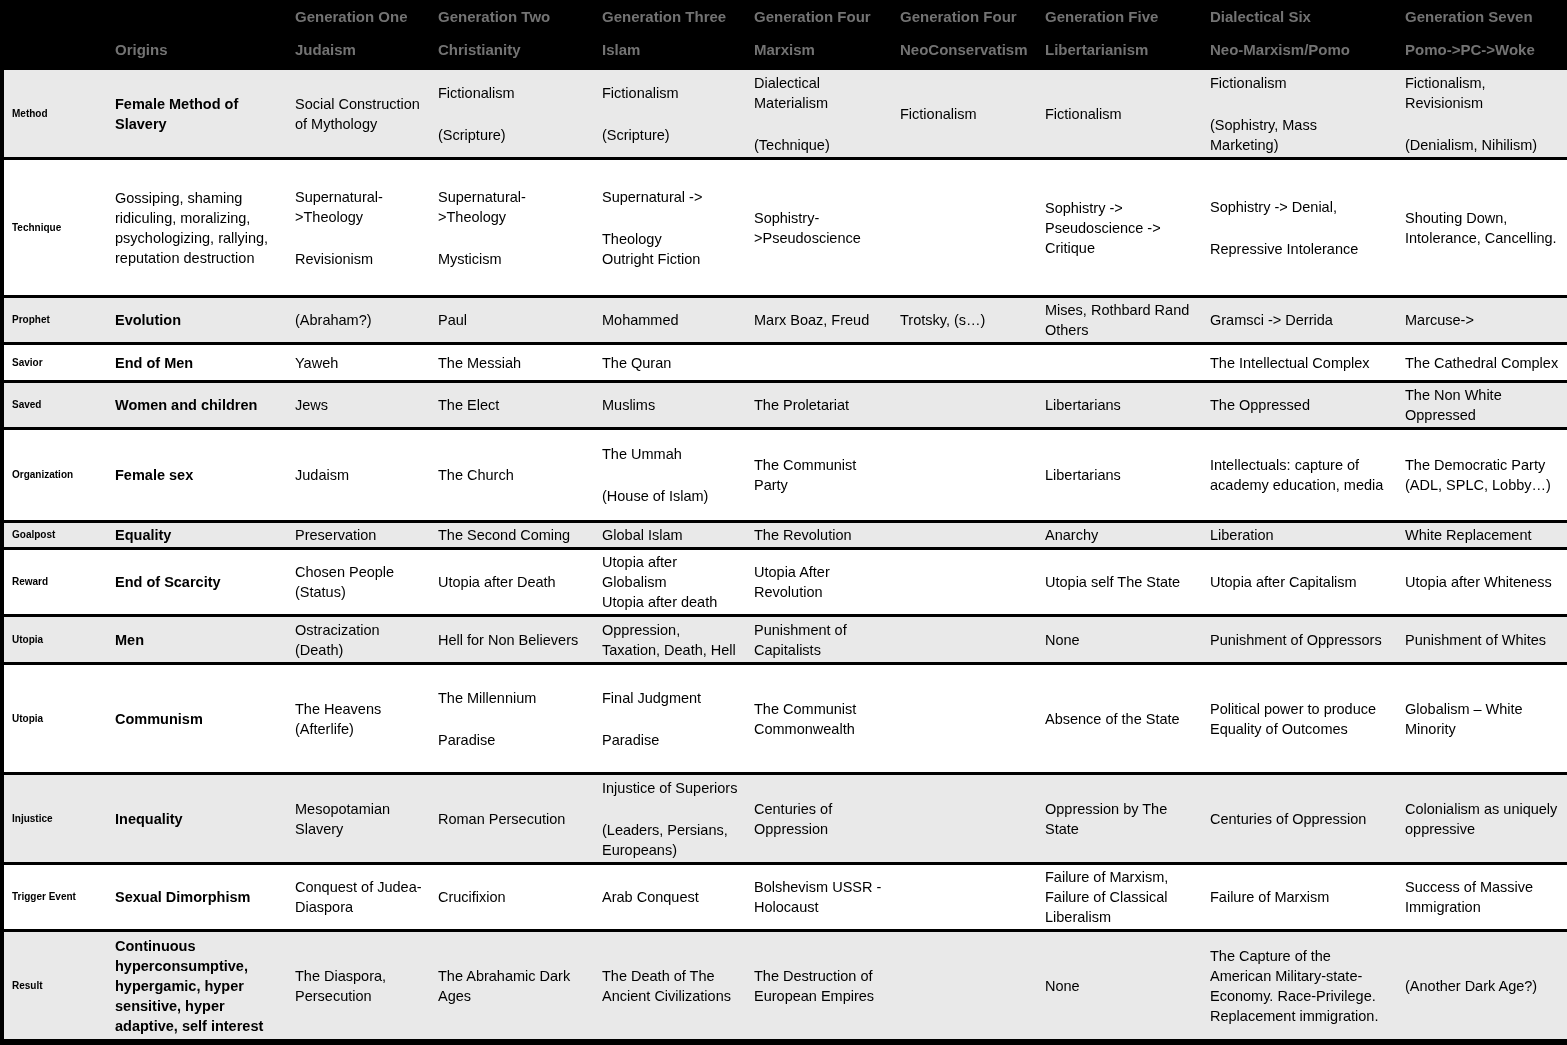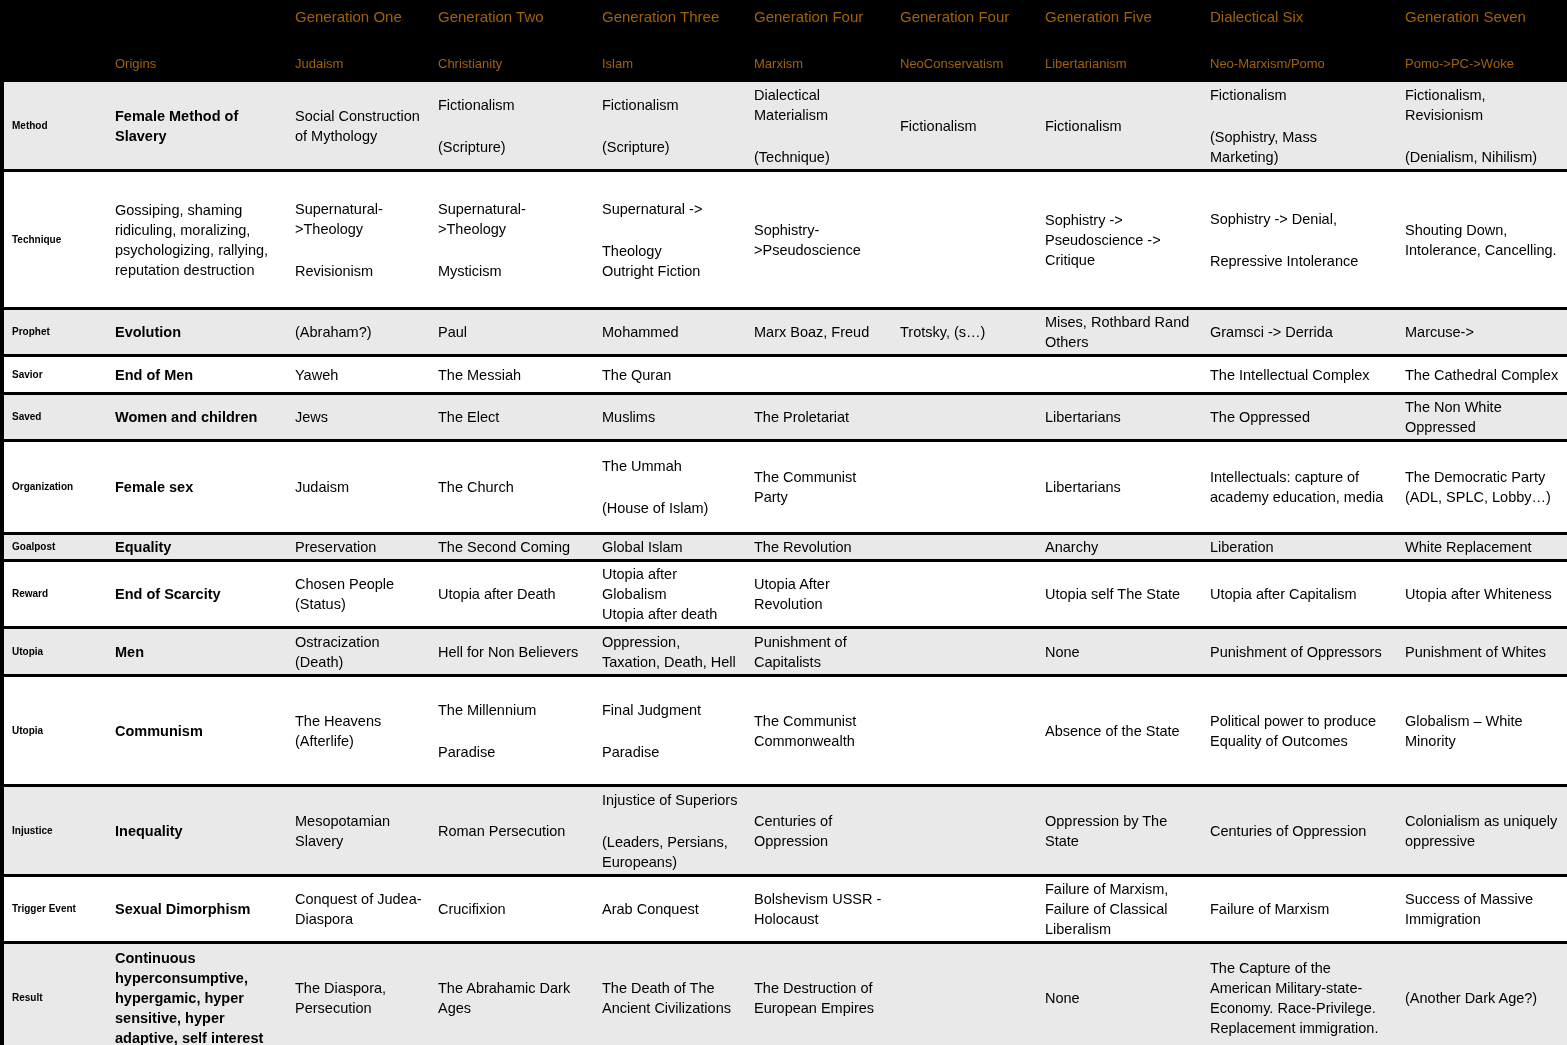--- a/index.html
+++ b/index.html
@@ -4,24 +4,24 @@
 <style>
   html,body{margin:0;padding:0;background:#ffffff;}
   body{font-family:"Liberation Sans", sans-serif;color:#000;}
   .sheet{width:1567px;background:#fff;}
 
   table{border-collapse:collapse;table-layout:fixed;width:1567px;
         border-left:4px solid #000;border-right:1px solid #9a9a9a;}
   td,th{padding:2px 8px;vertical-align:middle;text-align:left;
         font-size:14.5px;line-height:1.38;overflow:hidden;}
 
-  thead th{background:#000;color:#a16207;font-weight:normal;vertical-align:top;
+  thead th{background:#000;color:#737373;font-weight:bold;vertical-align:top;
            padding-top:6px;padding-bottom:4px;height:57px;}
   .h-top{min-height:22px;line-height:22px;font-size:15px;}
-  .h-bottom{margin-top:25px;line-height:22px;font-size:13px;}
+  .h-bottom{margin-top:11px;line-height:22px;font-size:15px;}
 
   tbody td{border-top:3px solid #000;border-bottom:3px solid #000;}
   tr.shaded td{background:#e9e9e9;}
   tr.plain td{background:#ffffff;}
 
   td.row-label{font-weight:bold;font-size:10px;}
   td.origins-bold{font-weight:bold;}
 
   .para{white-space:pre-line;word-wrap:break-word;}
   .para + .para{margin-top:22px;}

